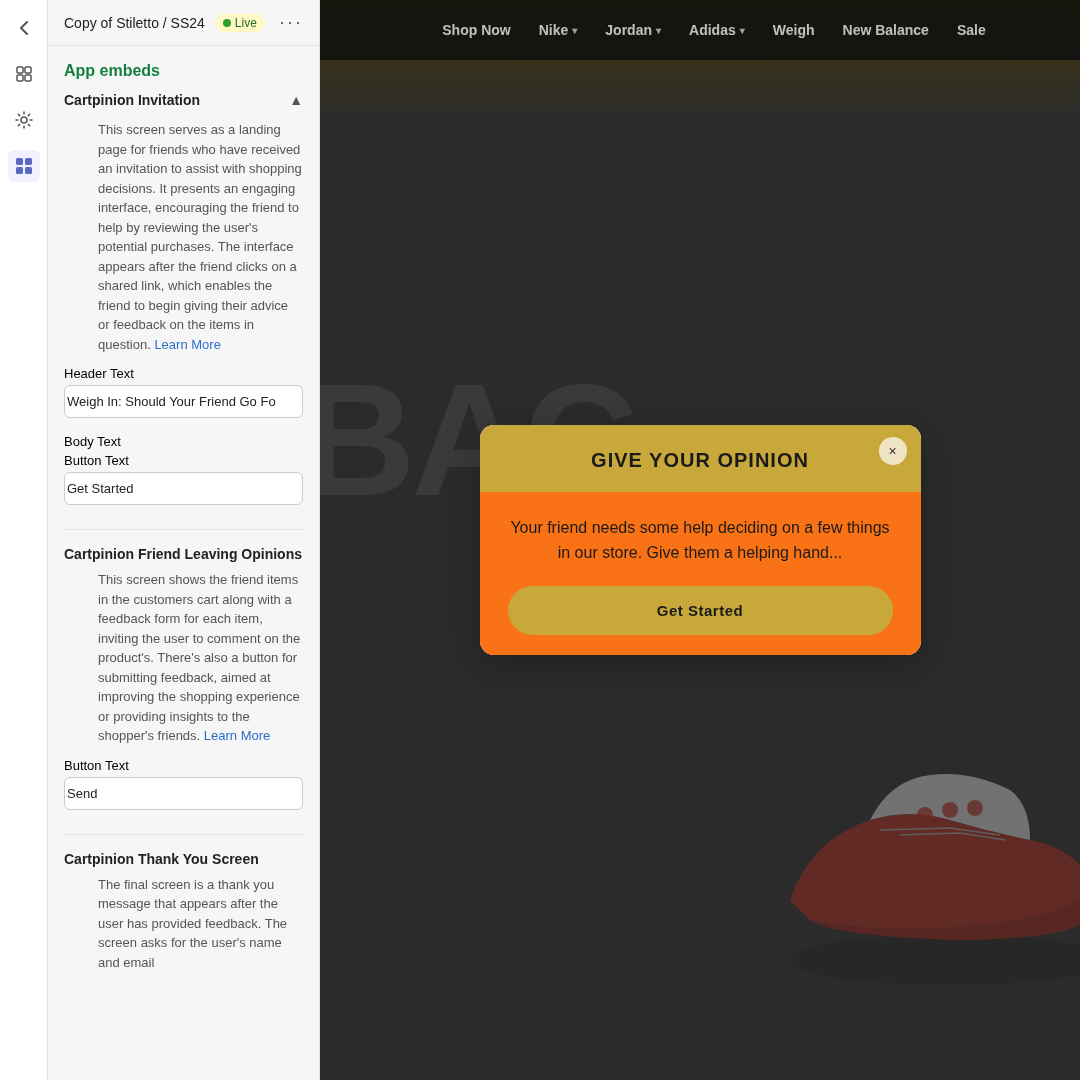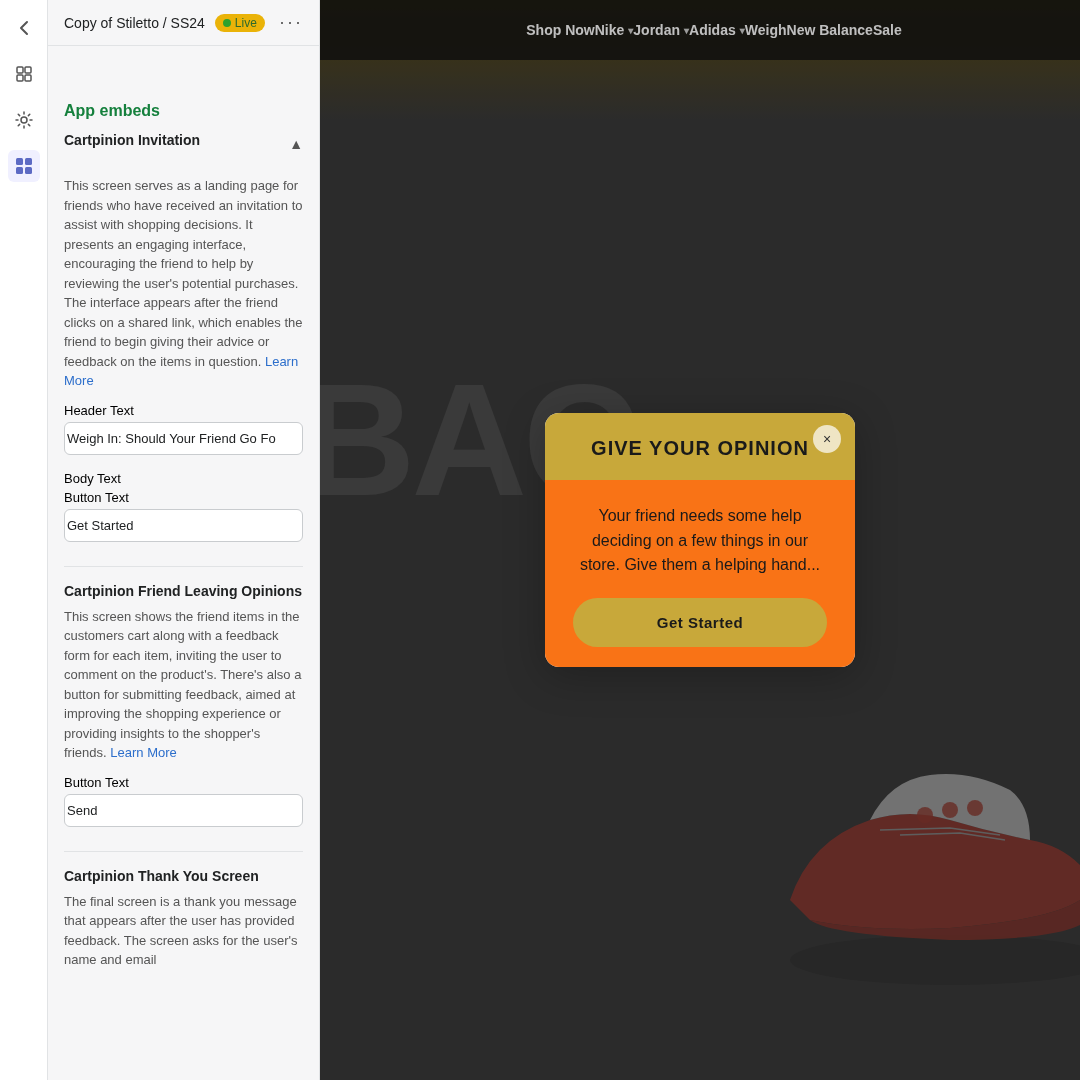--- a/index.html
+++ b/index.html
@@ -14,21 +14,21 @@
     }
 
     .top-bar-title {
       font-size: 14px;
       font-weight: 500;
       color: #202223;
     }
 
     .live-badge {
       display: flex; align-items: center; gap: 4px;
-      background: #eab308;
+      background: #fef9c3;
       border-radius: 12px;
       padding: 2px 8px;
       font-size: 12px;
       color: #2d6a2d;
       font-weight: 500;
     }
 
     .live-dot {
       width: 8px; height: 8px;
       background: #2da12d;
@@ -68,20 +68,21 @@
       font-weight: 600;
       color: #202223;
       margin-bottom: 8px;
     }
 
     .subsection-desc {
       font-size: 13px;
       color: #555;
       line-height: 1.5;
       margin-bottom: 12px;
+      margin-left: 34px;
     }
 
     .learn-more-link {
       color: #2c6ecb;
       text-decoration: none;
       font-size: 13px;
     }
 
     .field-label {
       font-size: 13px;
@@ -125,21 +126,20 @@
       align-items: center;
       padding-top: 12px;
       gap: 14px;
     }
 
     .main-col {
       flex: 1;
       display: flex;
       flex-direction: column;
       overflow: hidden;
-      gap: 40px;
     }
 
     
     .preview-area {
       flex: 1;
       position: relative;
       overflow: hidden;
     }
 
     .store-preview {
@@ -153,20 +153,21 @@
     .store-nav {
       position: absolute;
       top: 0;
       left: 0;
       right: 0;
       height: 60px;
       background: rgba(20,20,20,0.85);
       display: flex;
       align-items: center;
       justify-content: center;
+      gap: 28px;
       z-index: 2;
       padding-left: 28px;
     }
 
     .nav-item {
       color: #fff;
       font-size: 14px;
       font-weight: 700;
       cursor: pointer;
       display: flex;
@@ -238,21 +239,21 @@
       background: rgba(0,0,0,0.25);
       display: flex;
       align-items: center;
       justify-content: center;
       z-index: 10;
     }
 
     .modal {
       background: #fff;
       border-radius: 14px;
-      width: 310px;
+      width: 441px;
       overflow: hidden;
       box-shadow: 0 8px 40px rgba(0,0,0,0.25);
     }
 
     .modal-header {
       background: #c8a83a;
       padding: 24px 20px 20px;
       text-align: center;
       position: relative;
     }
@@ -313,23 +314,23 @@
       padding: 16px;
       position: relative;
     }
 
     .sidebar-scroll-container::-webkit-scrollbar { width: 6px; }
     .sidebar-scroll-container::-webkit-scrollbar-thumb { background: #c8c8c8; border-radius: 3px; }
 
     
     .section-header {
       display: flex;
-      align-items: center;
+      align-items: flex-start;
       justify-content: space-between;
-      margin-bottom: 20px;
+      margin-bottom: 4px;
     }
 
     .collapse-arrow {
       cursor: pointer;
       color: #555;
       font-size: 14px;
     }
   </style>
 </head>
 <body>

